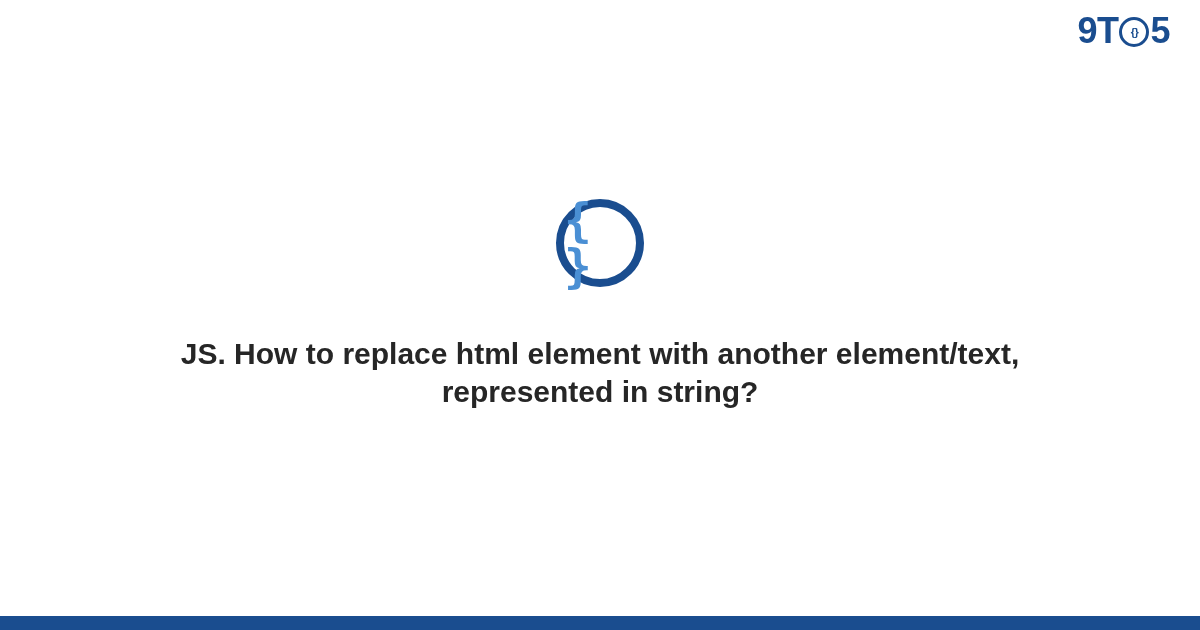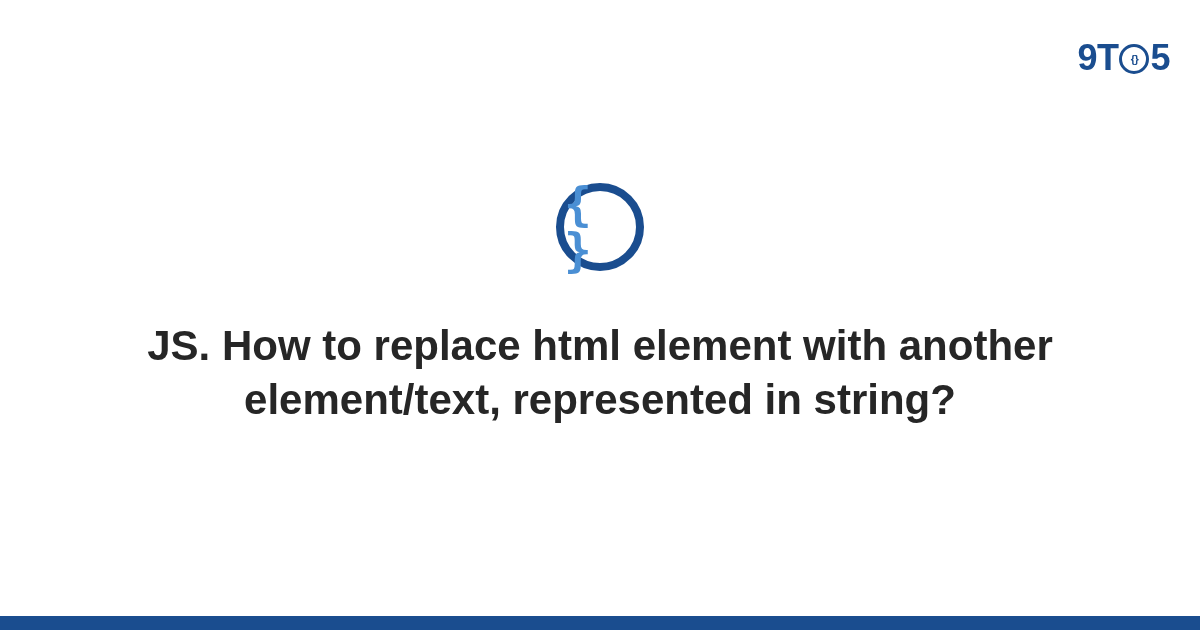--- a/index.html
+++ b/index.html
@@ -10,21 +10,21 @@
     body {
       width: 1200px;
       height: 630px;
       background: #ffffff;
       font-family: Arial, Helvetica, sans-serif;
       position: relative;
       overflow: hidden;
     }
     .header {
       position: absolute;
-      top: 37px;
+      top: 10px;
       right: 30px;
       display: flex;
       align-items: center;
     }
     .logo {
       font-size: 36px;
       font-weight: 600;
       letter-spacing: -0.5px;
       display: flex;
       align-items: center;
@@ -85,21 +85,21 @@
     }
     .icon-braces {
       font-size: 46px;
       font-weight: bold;
       color: #4a8fd4;
       font-family: Consolas, Monaco, monospace;
       letter-spacing: 2px;
       line-height: 1;
     }
     .title {
-      font-size: 42px;
+      font-size: 30px;
       font-weight: 700;
       color: #262626;
       text-align: center;
       line-height: 1.28;
       max-width: 920px;
     }
     .bottom-bar {
       position: absolute;
       bottom: 0;
       left: 0;

